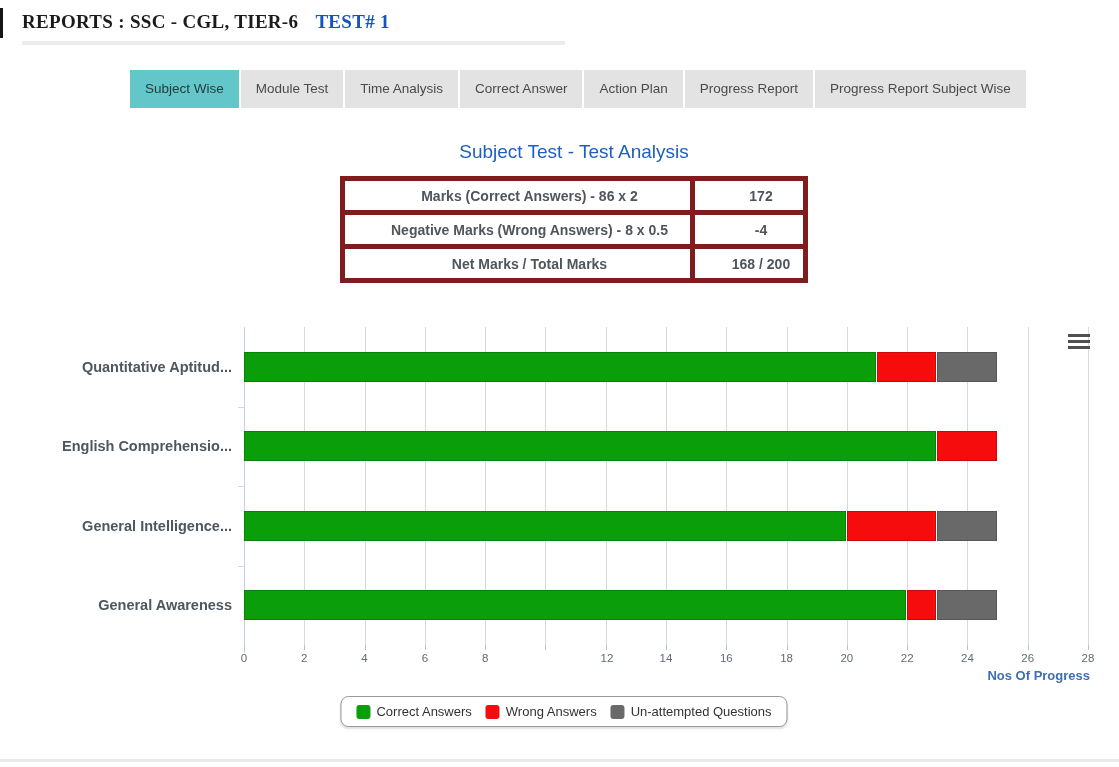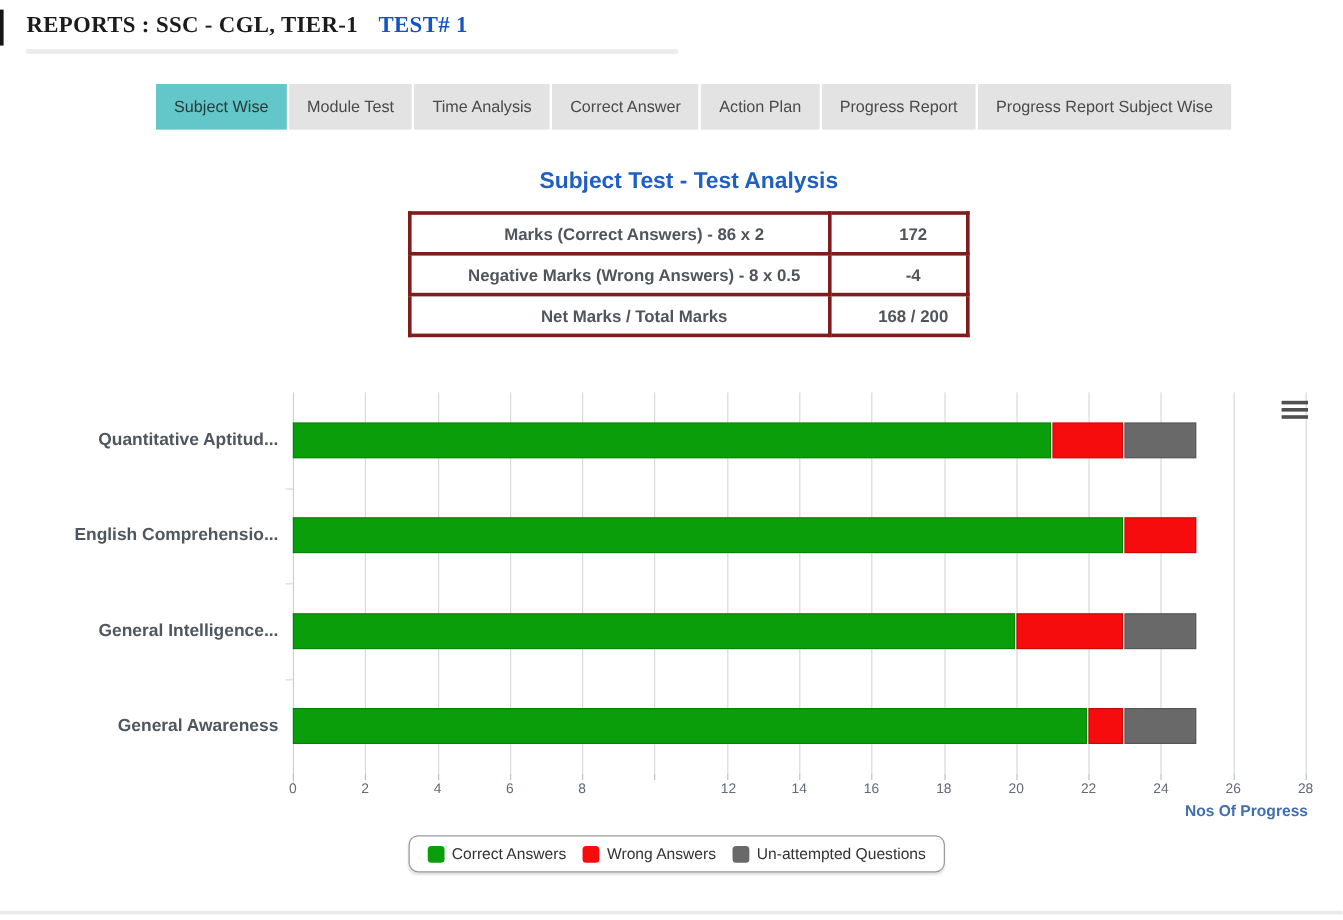--- a/index.html
+++ b/index.html
@@ -9,24 +9,24 @@
   .left-notch { position:absolute; left:0; top:8px; width:3px; height:30px; background:#151515; }
 
   .report-header { position:absolute; left:22px; top:11px; font-family:"Liberation Serif", serif; font-weight:700; font-size:19px; color:#1b1b1b; letter-spacing:.3px; white-space:nowrap; }
   .report-header .test-label { color:#1553c0; margin-left:12px; cursor:pointer; }
   .header-divider { position:absolute; left:22px; top:41px; width:543px; height:4px; background:#ececec; }
 
   .tabbar { position:absolute; left:130px; top:70px; display:flex; gap:2px; }
   .tab { background:#e3e3e3; color:#4a4a4a; font-size:13.5px; line-height:1; padding:12px 15px; cursor:pointer; white-space:nowrap; }
   .tab.active { background:#63c6c9; color:#273b3c; }
 
-  .analysis-title { position:absolute; left:340px; top:141px; width:468px; text-align:center; color:#1e5fc1; font-size:19px; font-weight:bold; }
+  .analysis-title { position:absolute; left:340px; top:141px; width:468px; text-align:center; color:#1e5fc1; font-size:19px; font-weight:normal; }
 
   .marks-table { position:absolute; left:340px; top:176px; width:468px; border-collapse:collapse; background:#fff; }
-  .marks-table td { border:3px solid #7f1d1d; height:34px; text-align:center; color:#4f555b; font-weight:bold; font-size:14px;padding-left:24px; }
+  .marks-table td { border:5px solid #7f1d1d; height:34px; text-align:center; color:#4f555b; font-weight:bold; font-size:14px;padding-left:24px; }
   .marks-table td.label-cell { width:350px; }
 
   .chart { position:absolute; left:0; top:320px; width:1119px; height:372px; }
   .plot-area { position:absolute; left:244px; top:7px; width:844px; height:318px; }
   .gridline { position:absolute; top:0; width:1px; height:318px; background:#d9d9d9; }
   .gridline.axisline { background:#c6d2e2; height:326px; }
   .ytick { position:absolute; left:-6px; width:6px; height:1px; background:#cfd9e6; }
   .cat-label { position:absolute; left:0; width:232px; height:79.5px; display:flex; align-items:center; justify-content:flex-end; font-weight:bold; font-size:14.5px; color:#4e565e; white-space:nowrap;padding-left:33px; }
   .bar-row { position:absolute; left:244px; height:30px; display:flex; gap:1px; }
   .bar-seg { height:30px; box-shadow: inset 0 0 0 1px rgba(0,0,0,0.18); }
@@ -42,21 +42,21 @@
   .chart-menu span { display:block; width:22px; height:3px; background:#4f4f4f; }
 
   .bottom-divider { position:absolute; left:0; top:759px; width:1119px; height:3px; background:#e9e9e9; }
 </style>
 </head>
 <body>
 
 <div class="left-notch"></div>
 
 <div class="report-header">
-  <span>REPORTS : SSC - CGL, TIER-1</span>
+  <span>REPORTS : SSC - CGL, TIER-6</span>
   <span class="test-label">TEST# 1</span>
 </div>
 <div class="header-divider"></div>
 
 <div class="tabbar">
     <div class="tab active">Subject Wise</div>
     <div class="tab">Module Test</div>
     <div class="tab">Time Analysis</div>
     <div class="tab">Correct Answer</div>
     <div class="tab">Action Plan</div>

